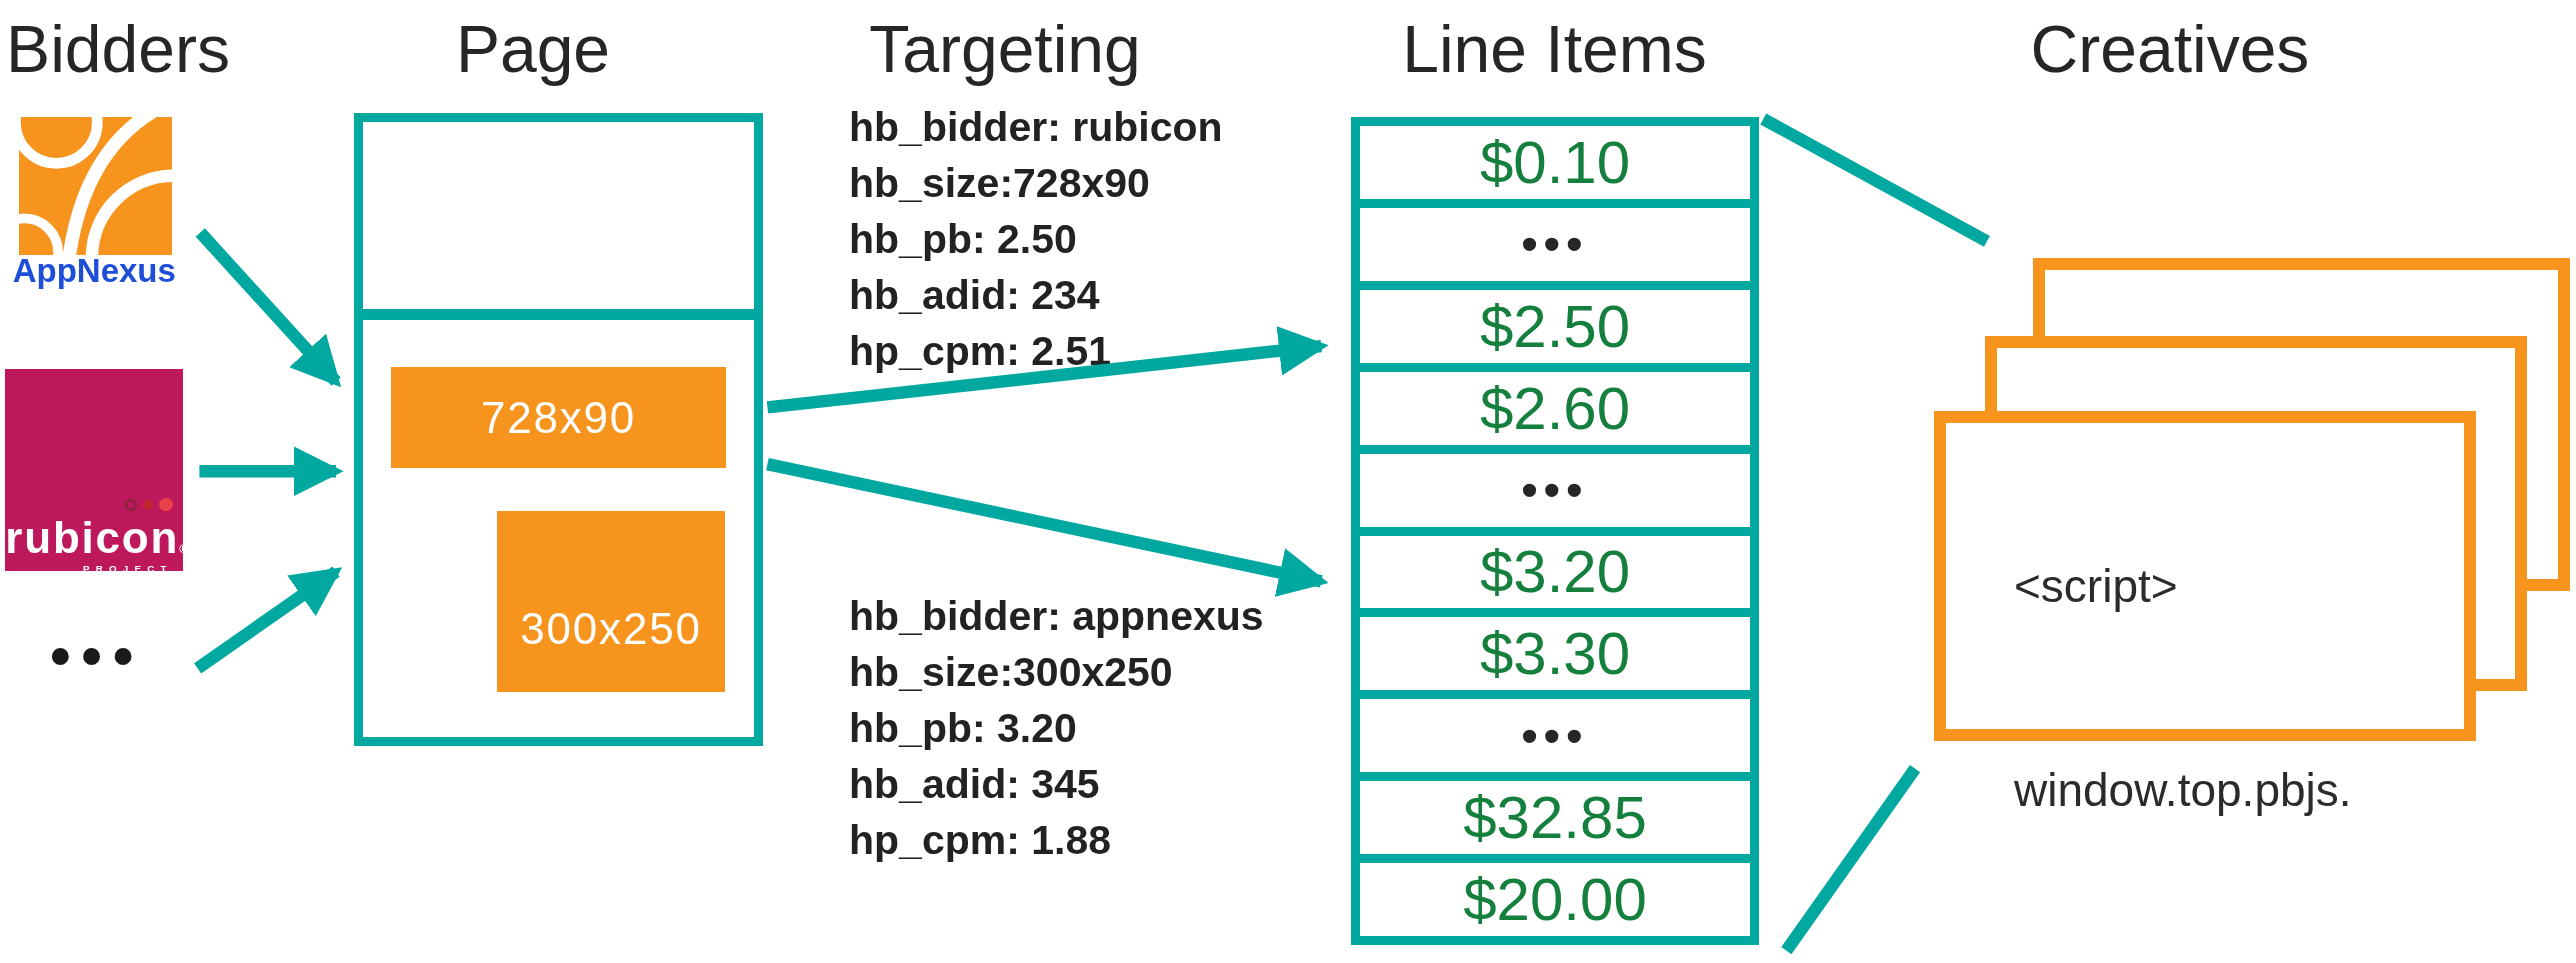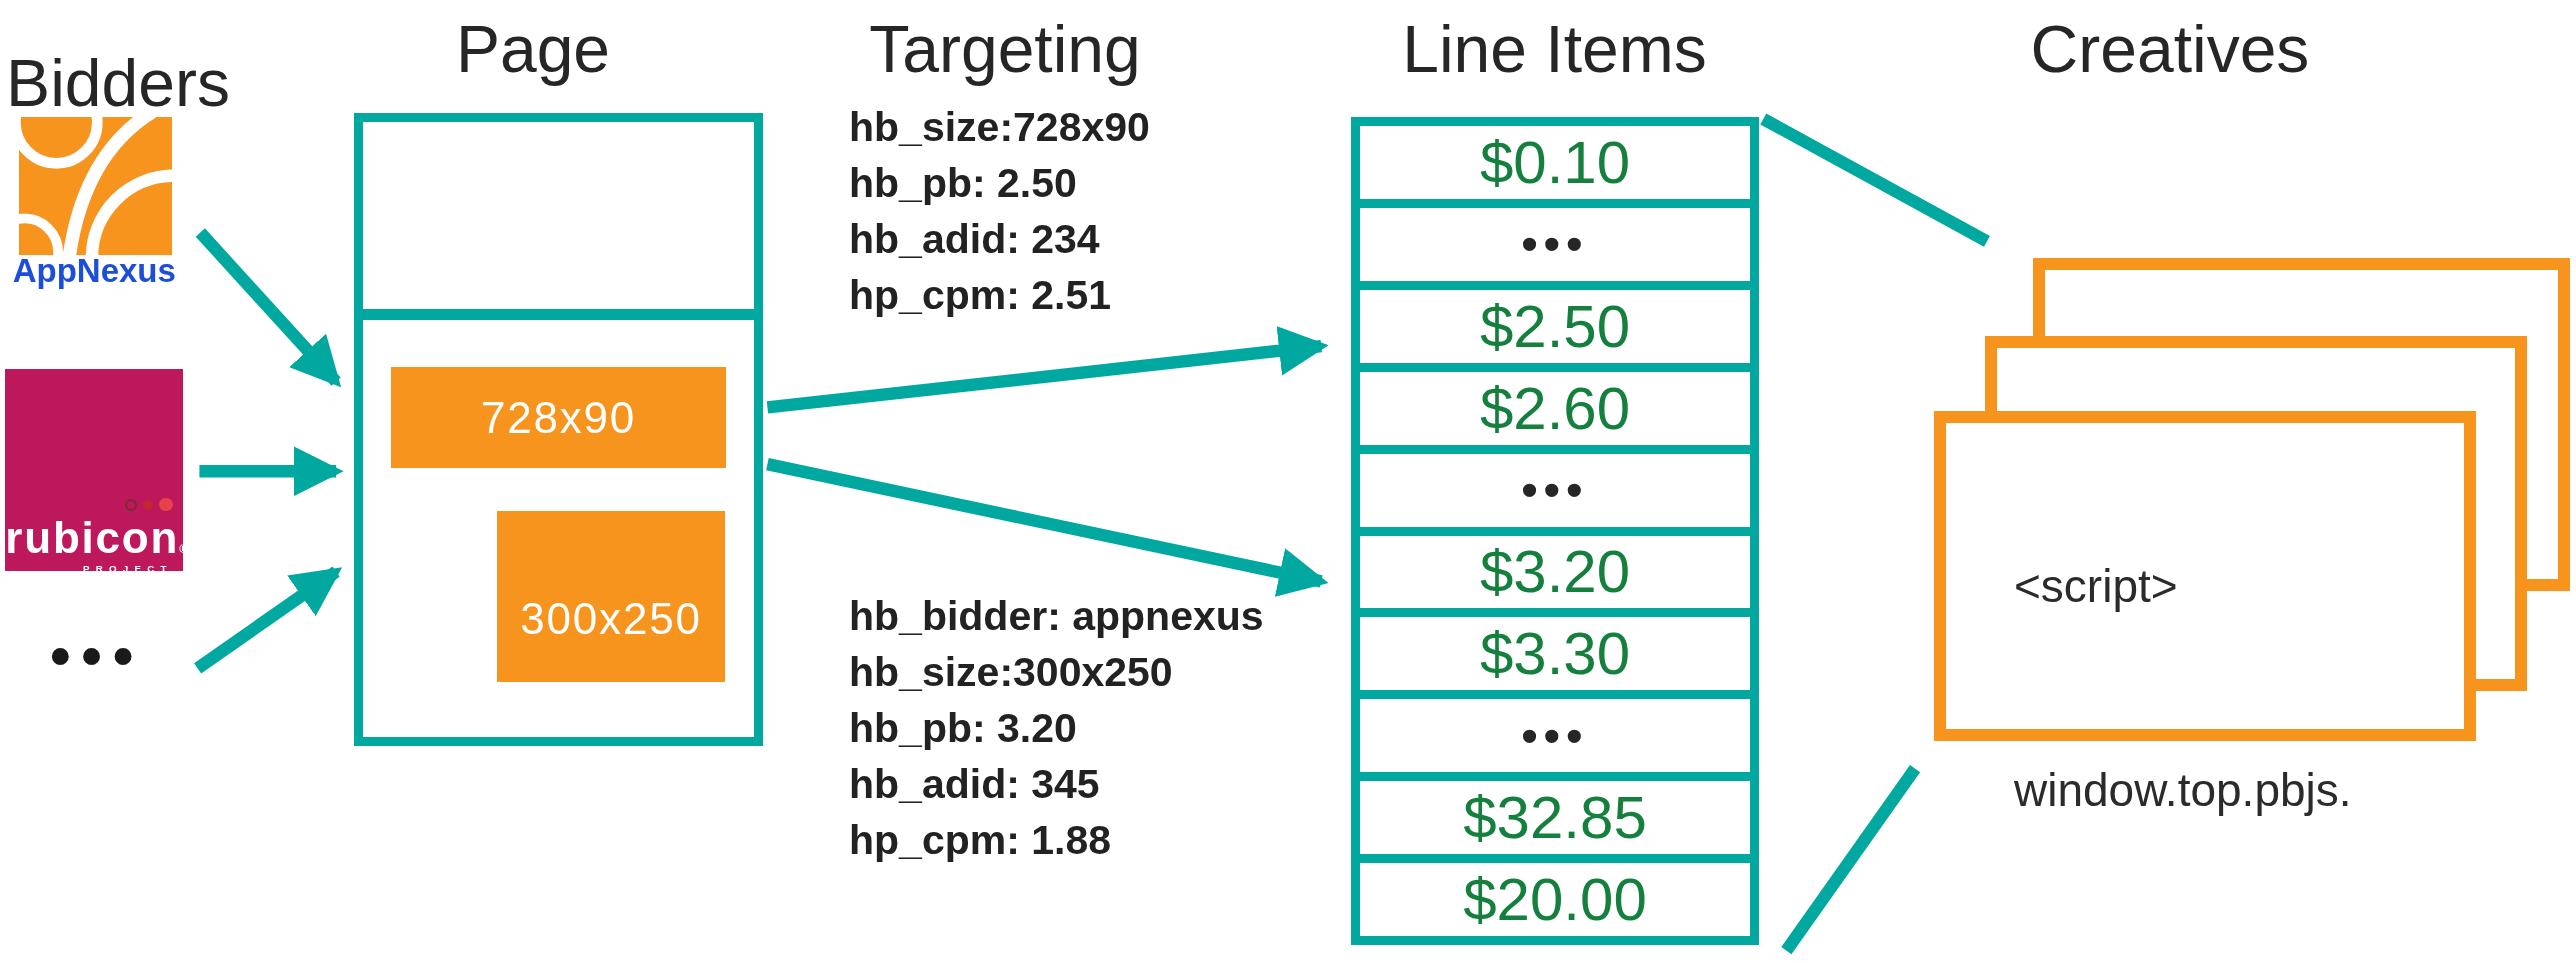--- a/index.html
+++ b/index.html
@@ -28,21 +28,21 @@
     letter-spacing:6.2px;font-weight:700;}
   .bidders-dots{position:absolute;left:50px;top:622px;font-size:59px;letter-spacing:10.7px;
     color:#1a1a1a;font-weight:700;}
   
   .page-box{position:absolute;left:354px;top:113px;width:409px;height:633px;
     border:9.8px solid #00a8a0;box-sizing:border-box;background:#ffffff;}
   .page-divider{position:absolute;left:354px;top:309px;width:409px;height:10.7px;background:#00a8a0;}
   .slot{position:absolute;background:#f7941e;color:#ffffff;display:flex;
     justify-content:center;align-items:center;font-size:44px;font-weight:400;letter-spacing:1.8px;}
   .slot-728{left:391px;top:367px;width:335px;height:101px;}
-  .slot-300{left:497px;top:511px;width:228px;height:167px;padding-top:4px;}
+  .slot-300{left:497px;top:511px;width:228px;height:167px;padding-top:14px;}
   .slot-300 .slot-label{margin-top:40px;}
   
   .targeting-block{position:absolute;left:849px;font-size:41px;font-weight:700;
     line-height:56px;color:#222222;white-space:nowrap;}
   .tb-1{top:99px;} .tb-2{top:588px;}
   
   .li-table{position:absolute;left:1351px;top:117px;width:408px;height:828px;
     border:9.8px solid #00a8a0;box-sizing:border-box;background:#ffffff;
     display:flex;flex-direction:column;}
   .li-row{flex:1 1 0;display:flex;align-items:center;justify-content:center;
@@ -58,21 +58,21 @@
     color:#2b2b2b;font-weight:400;white-space:pre;}
   .script-line.indent{padding-left:55px;}
   
   .overlay{position:absolute;left:0;top:0;width:2576px;height:963px;pointer-events:none;}
 </style>
 </head>
 <body>
 
 <div class="canvas">
 
-  <div class="col-head" style="left:0px;width:236px;margin-top:34px;">Bidders</div>
+  <div class="col-head" style="left:0px;width:236px;">Bidders</div>
   <div class="col-head" style="left:416px;width:234px;">Page</div>
   <div class="col-head" style="left:856px;width:298px;">Targeting</div>
   <div class="col-head" style="left:1401px;width:307px;">Line Items</div>
   <div class="col-head" style="left:2026px;width:288px;">Creatives</div>
 
   <div class="apn-logo">
     <svg width="153" height="138" viewBox="0 0 172 155">
       <rect x="0" y="0" width="172" height="155" fill="#f7941e"></rect>
       <circle cx="42" cy="6" r="46" stroke="#ffffff" stroke-width="12" fill="none"></circle>
       <path d="M 150,-6 Q 72,42 56,160" stroke="#ffffff" stroke-width="15" fill="none"></path>
@@ -97,20 +97,21 @@
   <div class="page-box"></div>
   <div class="page-divider"></div>
   <div class="slot slot-728">
     <span class="slot-label">728x90</span>
   </div>
   <div class="slot slot-300">
     <span class="slot-label">300x250</span>
   </div>
 
   <div class="targeting-block tb-1">
+    <div class="t-line">hb_bidder: rubicon</div>
     <div class="t-line">hb_size:728x90</div>
     <div class="t-line">hb_pb: 2.50</div>
     <div class="t-line">hb_adid: 234</div>
     <div class="t-line">hp_cpm: 2.51</div>
   </div>
   <div class="targeting-block tb-2">
     <div class="t-line">hb_bidder: appnexus</div>
     <div class="t-line">hb_size:300x250</div>
     <div class="t-line">hb_pb: 3.20</div>
     <div class="t-line">hb_adid: 345</div>

